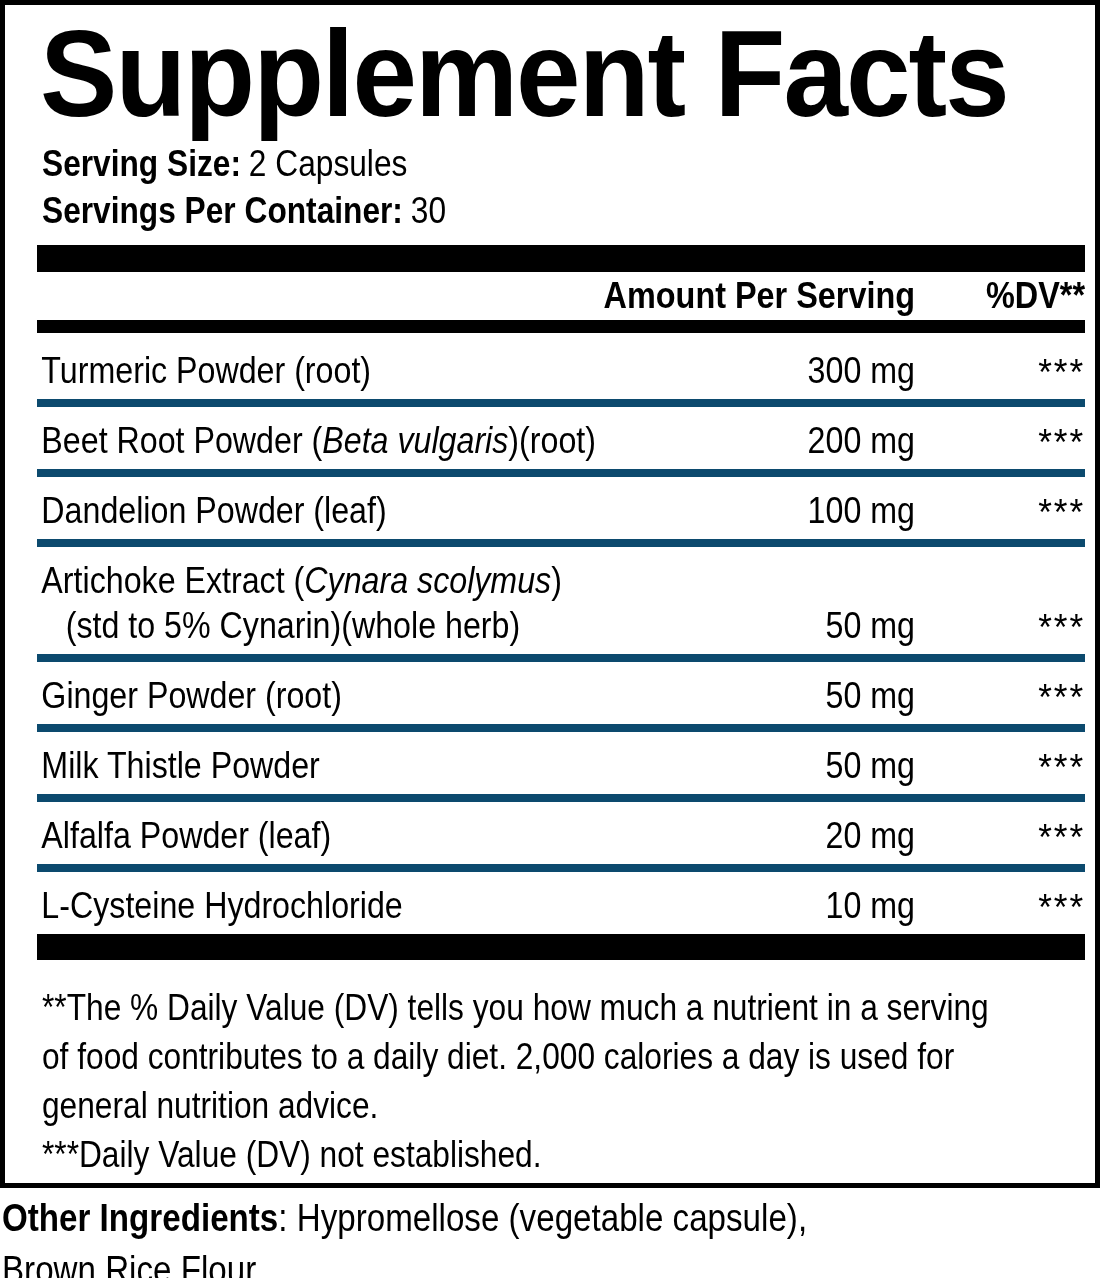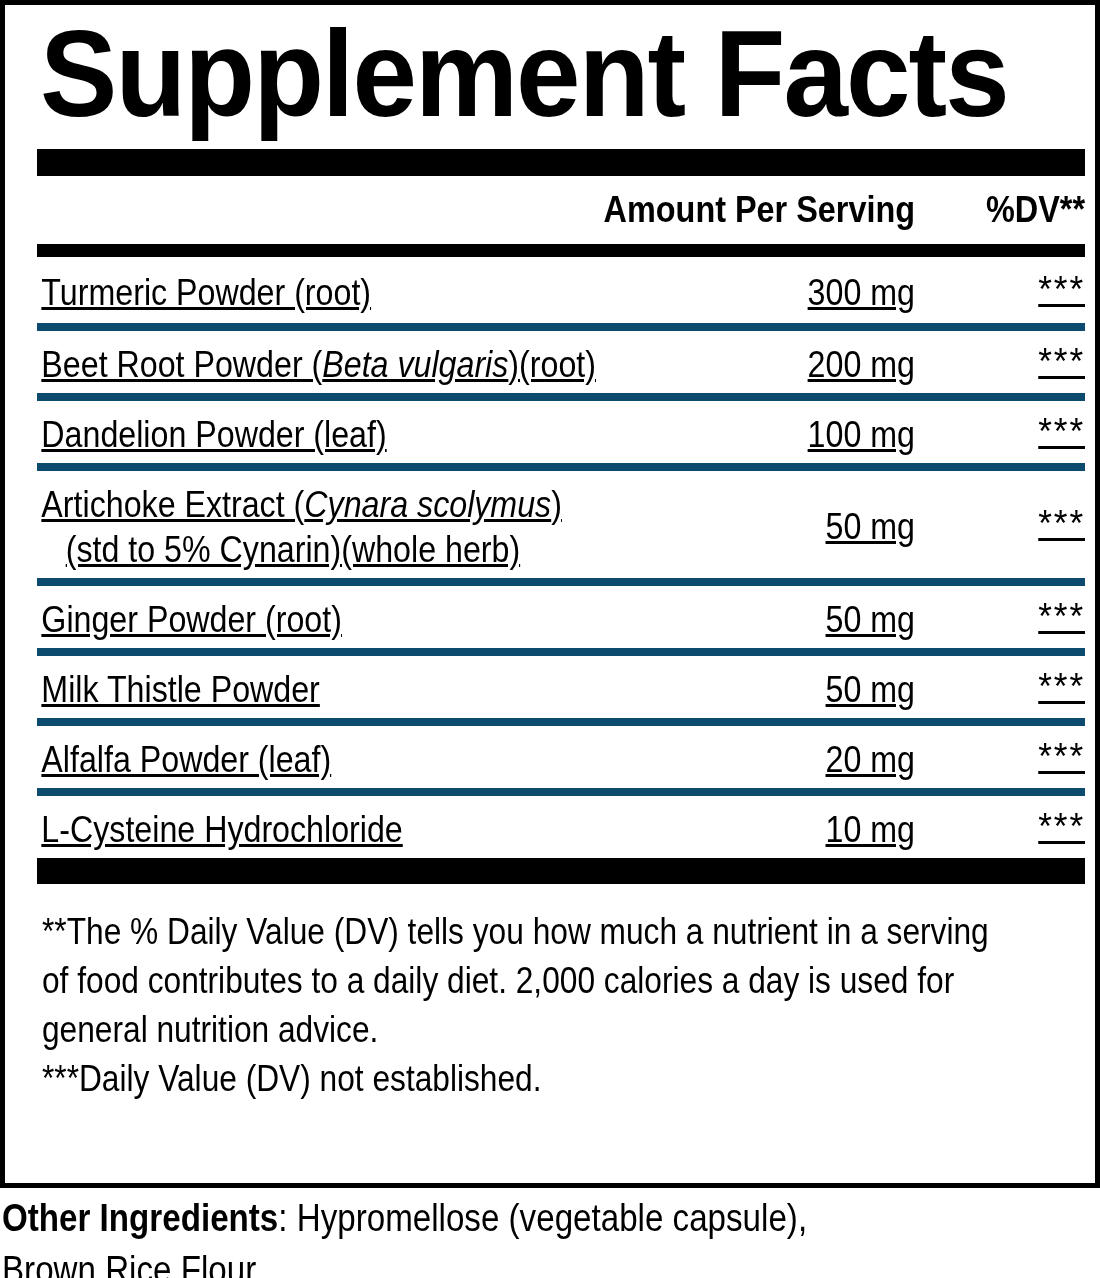--- a/index.html
+++ b/index.html
@@ -25,25 +25,25 @@
   }
   .serving { margin:2px 0 0 5px; font-size:36px; line-height:47px; }
   .serv-line { transform:scaleX(0.88); transform-origin:0 50%; white-space:nowrap; }
   .serv-line b { font-weight:700; margin-right:9px; }
 
   .bar { background:#000; width:100%; }
   .bar-top { height:27px; margin-top:11px; }
   .bar-mid { height:13px; }
   .bar-bottom { height:26px; }
 
-  .hdr { display:flex; align-items:center; height:68px; font-size:36px; font-weight:700; }
+  .hdr { display:flex; align-items:center; height:48px; font-size:36px; font-weight:700; }
   .hdr-amt { margin-left:auto; white-space:nowrap; transform:scaleX(0.9); transform-origin:100% 50%; }
   .hdr-dv  { width:170px; text-align:right; white-space:nowrap; transform:scaleX(0.9); transform-origin:100% 50%; }
 
-  .row { display:flex; align-items:center; min-height:66px; padding:11px 0 6px 0;text-decoration:underline; }
+  .row { display:flex; align-items:flex-end; min-height:66px; padding:11px 0 6px 0; }
   .row + .row { border-top:8px solid #0c4a6e; }
   .cell-name {
     flex:1 1 auto; font-size:37px; line-height:45px; padding-left:5px;
     white-space:nowrap; transform:scaleX(0.87); transform-origin:0 0;
   }
   .name-line2 { padding-left:28px; }
   .it { font-style:italic; }
   .cell-amt {
     flex:0 0 150px; width:150px; text-align:right; font-size:37px; line-height:45px;
     white-space:nowrap; transform:scaleX(0.87); transform-origin:100% 0;
@@ -62,20 +62,28 @@
   .other-line b { font-weight:700; }
 </style>
 </head>
 <body>
 
 <div class="panel">
   <div class="content">
 
     <div class="title">Supplement Facts</div>
 
+    <div class="serving">
+      <div class="serv-line">
+        <b>Serving Size:</b><span>2 Capsules</span>
+      </div>
+      <div class="serv-line">
+        <b>Servings Per Container:</b><span>30</span>
+      </div>
+    </div>
 
     <div class="bar bar-top"></div>
 
     <div class="hdr">
       <div class="hdr-amt">Amount Per Serving</div>
       <div class="hdr-dv">%DV**</div>
     </div>
 
     <div class="bar bar-mid"></div>
 

